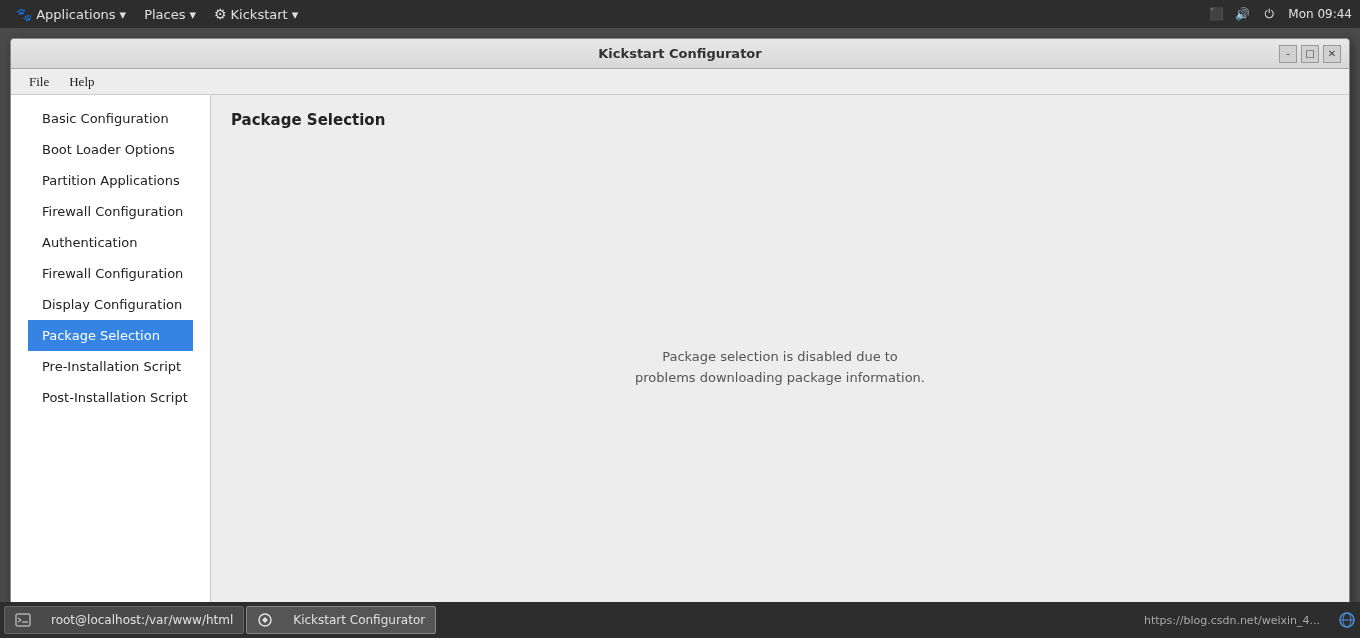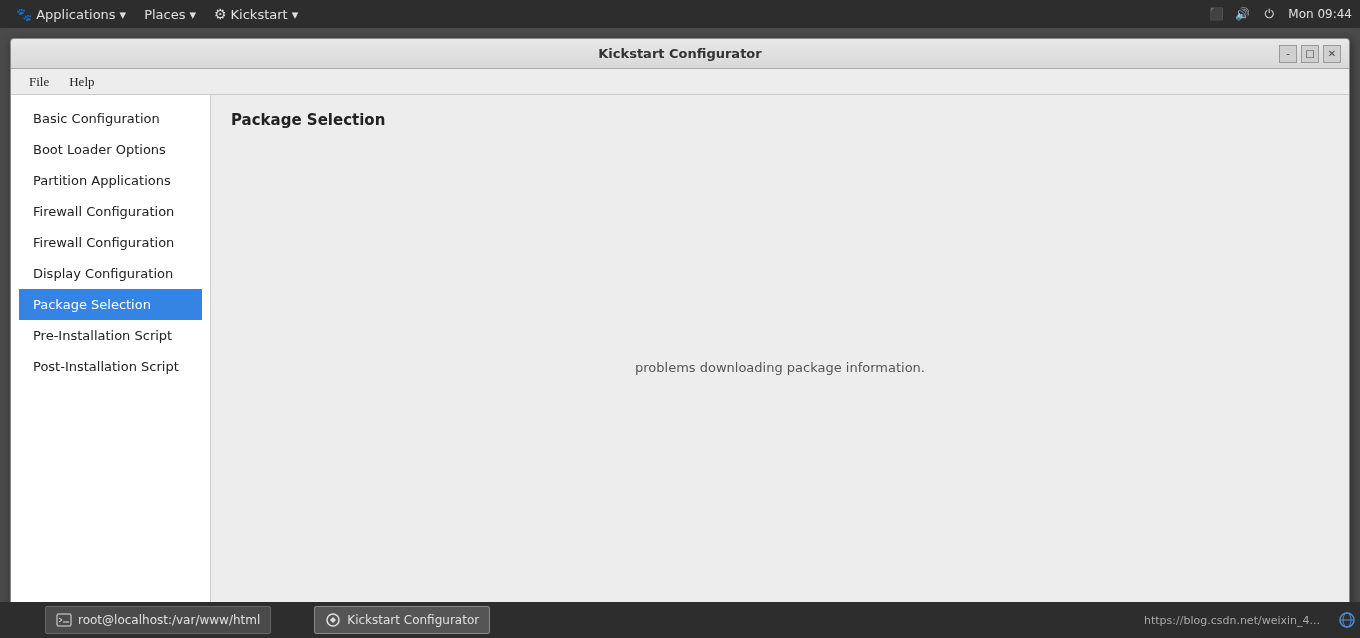--- a/index.html
+++ b/index.html
@@ -146,21 +146,21 @@
       overflow: hidden;
     }
 
     
     .sidebar {
       width: 200px;
       background: #fff;
       border-right: 1px solid #ccc;
       overflow-y: auto;
       flex-shrink: 0;
-      padding: 8px 8px;
+      padding: 8px 17px;
     }
     .sidebar-item {
       padding: 8px 14px;
       cursor: pointer;
       font-size: 13px;
       color: #222;
       border: none;
       white-space: nowrap;
     }
     .sidebar-item.active {
@@ -206,26 +206,25 @@
       flex-shrink: 0;
       gap: 2px;
     }
     .taskbar-item {
       background: #4a4a4a;
       border: 1px solid #666;
       height: 28px;
       display: flex;
       align-items: center;
       padding: 0 10px;
-      gap: 6px;
+      gap: 20px;
       cursor: pointer;
       color: #e0e0e0;
       font-size: 12px;
       border-radius: 2px;
-      margin-left: 41px;
     }
     .taskbar-item.active {
       background: #555;
       border-color: #888;
     }
     .taskbar-icon {
       width: 16px;
       height: 16px;
       flex-shrink: 0;
     }
@@ -283,30 +282,32 @@
       <div class="menu-item">Help</div>
     </div>
 
     <div class="content-area">
 
       <div class="sidebar">
         <div class="sidebar-item">Basic Configuration</div>
         <div class="sidebar-item">Boot Loader Options</div>
         <div class="sidebar-item">Partition Applications</div>
         <div class="sidebar-item">Firewall Configuration</div>
+        <div class="sidebar-item">Authentication</div>
         <div class="sidebar-item">Firewall Configuration</div>
         <div class="sidebar-item">Display Configuration</div>
         <div class="sidebar-item active">Package Selection</div>
         <div class="sidebar-item">Pre-Installation Script</div>
         <div class="sidebar-item">Post-Installation Script</div>
       </div>
 
       <div class="main-panel">
         <div class="panel-title">Package Selection</div>
         <div class="panel-message">
+          <span>Package selection is disabled due to</span>
           <span>problems downloading package information.</span>
         </div>
       </div>
 
     </div>
   </div>
 </div>
 
 <div class="taskbar">
   <div class="taskbar-item">

